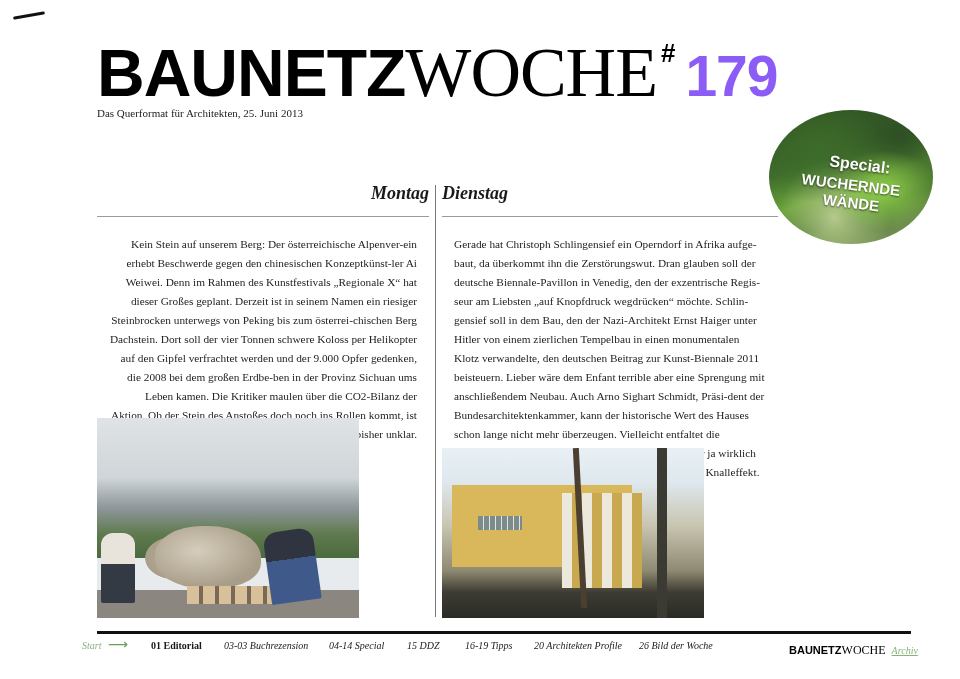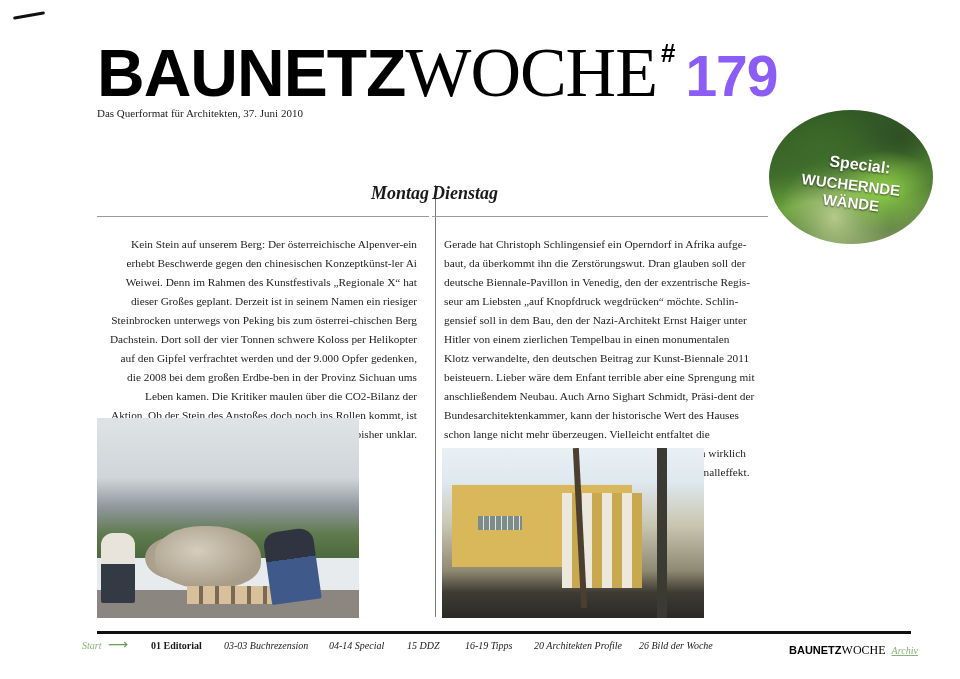--- a/index.html
+++ b/index.html
@@ -22,21 +22,21 @@
       radial-gradient(ellipse at 80% 20%, #2e4f24 0%, transparent 45%),
       linear-gradient(160deg, #2a4a1e 0%, #3f6d2c 35%, #6aa33a 55%, #4e7a32 70%, #8a9a6a 100%);
     text-align: center; }
   .special-badge .line { font-family: "Liberation Sans", sans-serif; font-weight: bold; color: #fff; text-shadow: 0 1px 2px rgba(0,0,0,.6); display: block; transform: rotate(7deg); }
   .special-badge .l1 { font-size: 16px; margin-top: 46px; margin-left: 18px; }
   .special-badge .l2 { font-size: 15px; margin-top: 2px; }
   .special-badge .l3 { font-size: 15px; margin-top: 1px; }
 
   .col { position: absolute; top: 183px; }
   .col-left { left: 97px; width: 332px; text-align: right; }
-  .col-right { left: 432px; width: 336px; }
+  .col-right { left: 442px; width: 336px; }
   .day-title { font-style: italic; font-size: 18px; margin: 0 0 9px 0; height: 24px; }
   .day-rule { height: 1px; background: #9a9a9a; margin-bottom: 18px; }
   .col-right .day-rule { width: 336px; }
   .col-text { font-size: 11.3px; line-height: 19px; margin: 12px; color: #1d1d1d; }
 
   .col-divider { position: absolute; left: 435px; top: 185px; width: 1px; height: 432px; background: #7a7a7a; }
 
   .photo { position: absolute; overflow: hidden; }
   .photo-stone { left: 97px; top: 418px; width: 262px; height: 200px;
     background:
@@ -70,21 +70,21 @@
   .fb-archiv { font-family: "Liberation Serif", serif; font-style: italic; font-size: 10px; color: #8ab27a; text-decoration: underline; margin-left: 6px; cursor: pointer; text-align: right; }
 </style>
 </head>
 <body>
 
 <div class="corner-mark"></div>
 
 <div class="masthead">
   <span class="mh-baunetz">BAUNETZ</span><span class="mh-woche">WOCHE</span><span class="mh-hash">#</span><span class="mh-num">179</span>
 </div>
-<div class="subtitle">Das Querformat für Architekten, 37. Juni 2010</div>
+<div class="subtitle">Das Querformat für Architekten, 25. Juni 2013</div>
 
 <div class="special-badge">
   <span class="line l1">Special:</span>
   <span class="line l2">WUCHERNDE</span>
   <span class="line l3">WÄNDE</span>
 </div>
 
 <div class="col col-left">
   <h2 class="day-title">Montag</h2>
   <div class="day-rule"></div>

